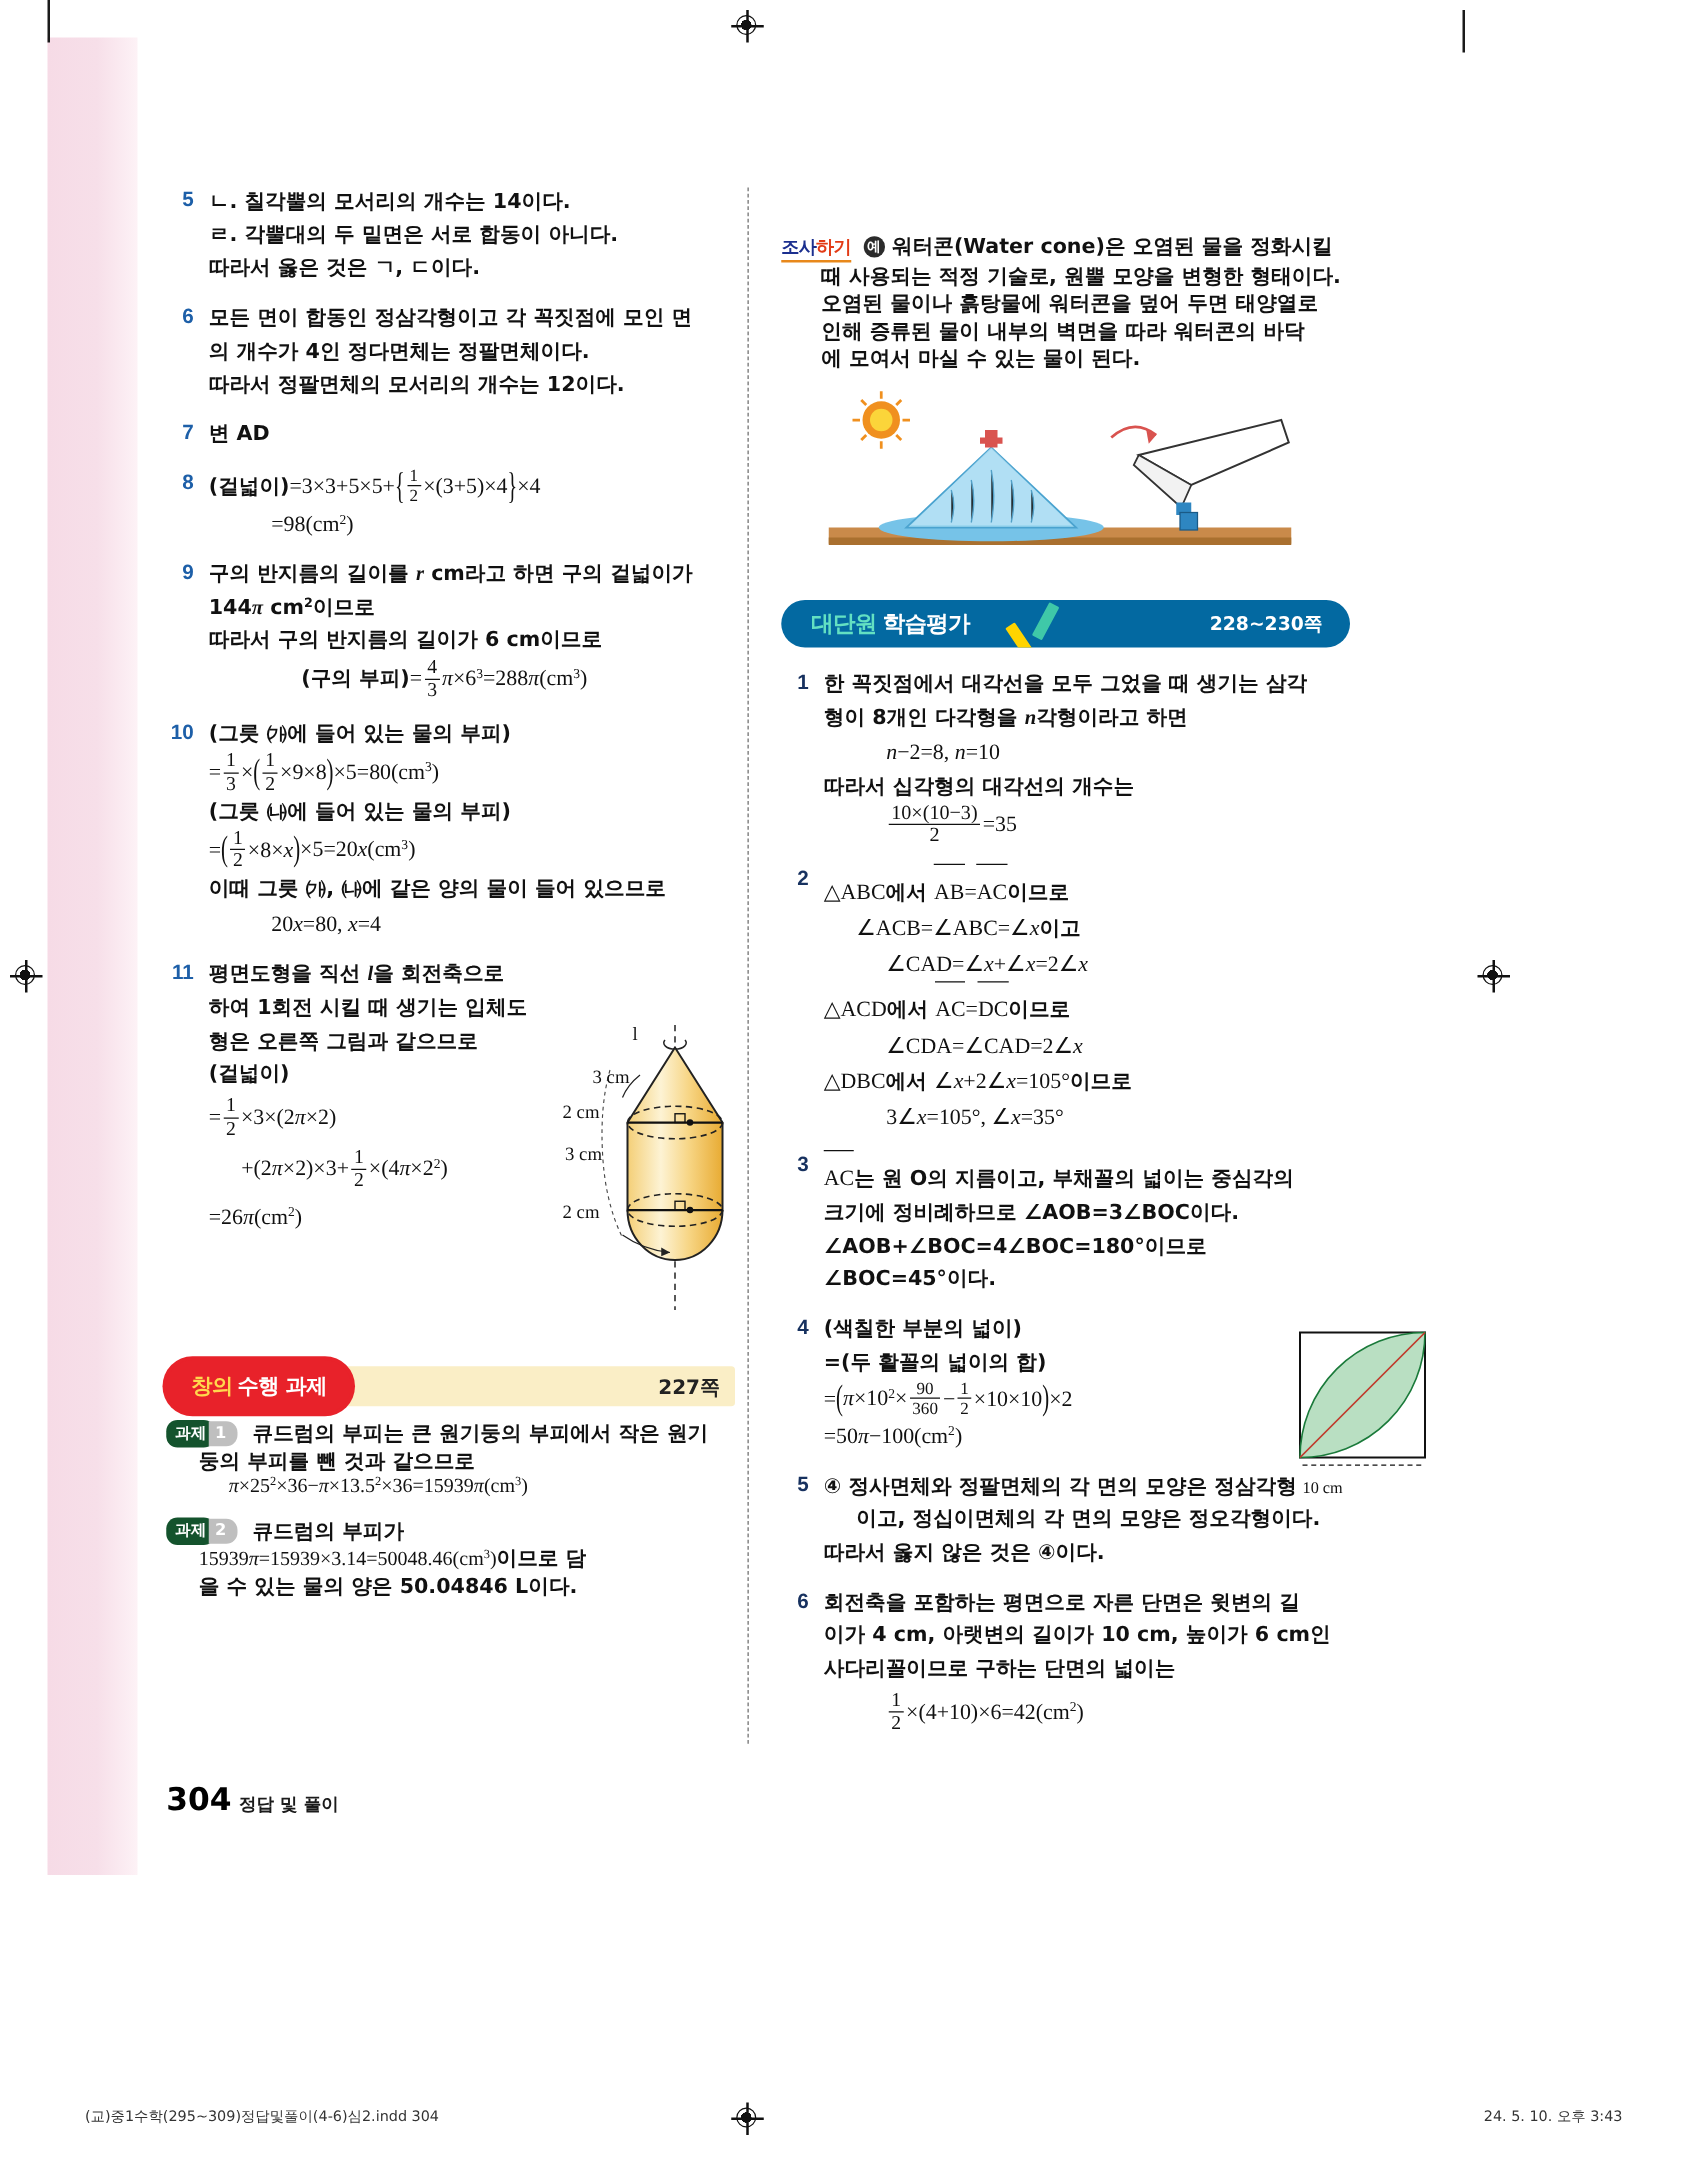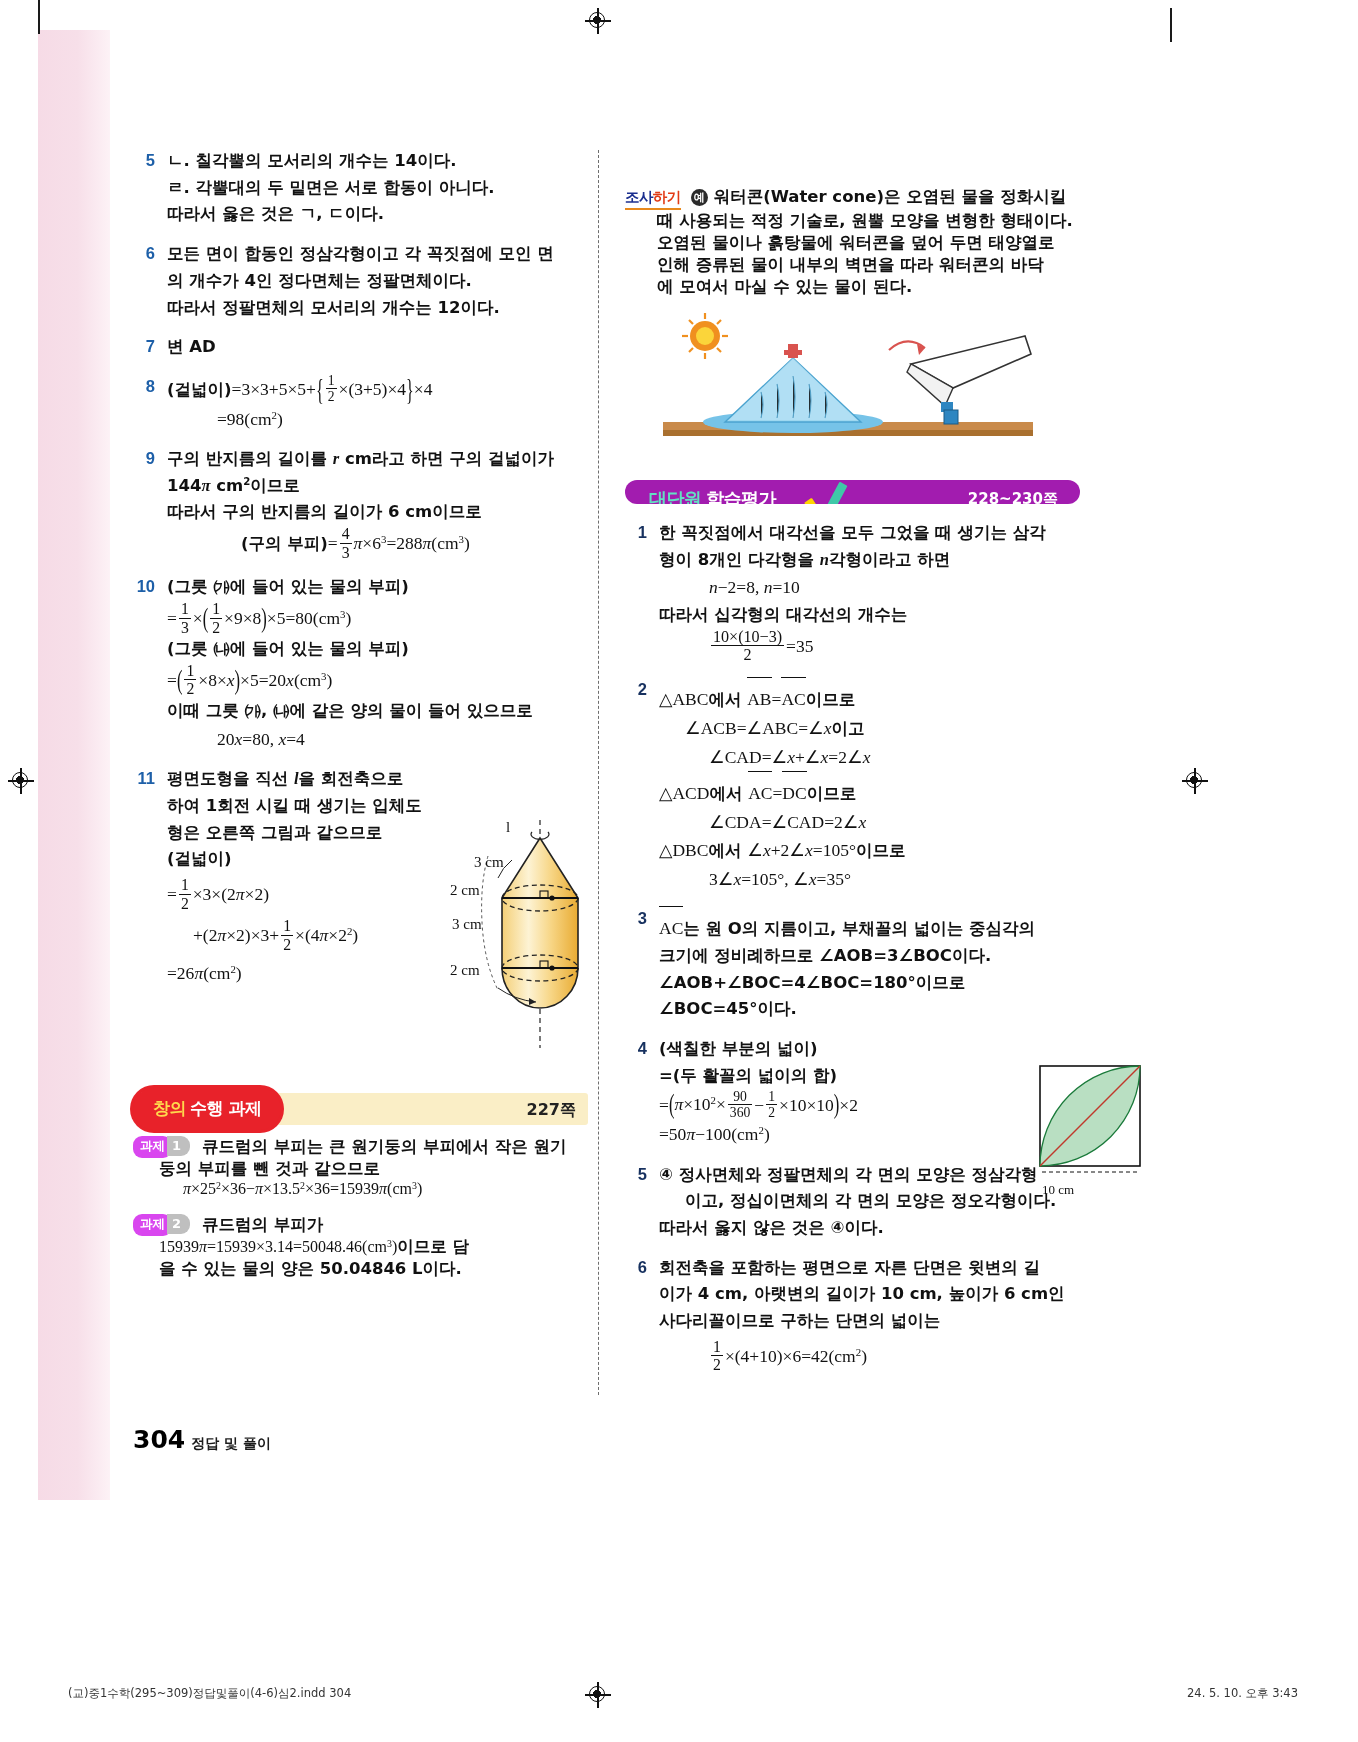--- a/index.html
+++ b/index.html
@@ -56,41 +56,41 @@
     background:#faeec6;border-radius:3px;}
   .task-badge{position:absolute;left:0;top:0;height:42px;padding:0 20px;
     background:#e8222a;color:#fff;border-radius:22px;
     display:flex;align-items:center;font-family:"DejaVu Sans",sans-serif;
     font-weight:bold;font-size:17px;letter-spacing:-0.5px;
     box-shadow:0 0 0 3px #e8222a;}
   .task-badge .y{color:#ffd84d;}
   .task-badge .pad{padding-left:4px;}
   .task-page{position:absolute;right:12px;top:12px;
     font-family:"DejaVu Sans",sans-serif;font-weight:bold;font-size:16px;color:#222;}
-  .sub-badge{display:inline-block;background:#d946ef;color:#fff;border-radius:9px;
+  .sub-badge{display:inline-block;background:#14532d;color:#fff;border-radius:9px;
     font-family:"DejaVu Sans",sans-serif;font-weight:bold;font-size:12.5px;
     padding:2px 7px 3px 7px;vertical-align:2px;text-align:right;}
   .sub-num{display:inline-block;background:#bfbfbf;color:#fff;border-radius:0 9px 9px 0;
     font-family:"DejaVu Sans",sans-serif;font-weight:bold;font-size:13px;
     padding:2px 9px 3px 5px;margin-left:-5px;vertical-align:2px;}
 
   
   .survey-tag{display:inline-block;border-bottom:2.5px solid #e8881b;
     font-family:"DejaVu Sans",sans-serif;font-weight:bold;font-size:14.5px;
     letter-spacing:-.6px;padding-bottom:1px;margin-right:10px;white-space:nowrap;margin-top:40px;}
   .survey-tag .a{color:#1b2f8f;}
   .survey-tag .b{color:#e23b16;}
   .ex-mark{display:inline-block;width:17px;height:17px;border-radius:50%;
     background:#2b2b2b;color:#fff;font-family:"DejaVu Sans",sans-serif;
     font-size:11px;font-weight:bold;text-align:center;line-height:17px;
     vertical-align:1px;margin-right:6px;}
 
   
-  .banner{position:relative;height:24px;margin:30px 0 16px 0;
-    background:#a21caf;border-radius:19px;overflow:hidden;}
+  .banner{position:relative;height:38px;margin:30px 0 16px 0;
+    background:#0369a1;border-radius:19px;overflow:hidden;}
   .banner .label{position:absolute;left:24px;top:7px;
     font-family:"DejaVu Sans",sans-serif;font-weight:bold;font-size:18px;
     letter-spacing:-.6px;white-space:nowrap;}
   .banner .label .g{color:#63e0c2;}
   .banner .label .w{color:#fff;padding-left:5px;}
   .banner .pg{position:absolute;right:22px;top:10px;color:#fff;
     font-family:"DejaVu Sans",sans-serif;font-weight:bold;font-size:15px;}
   .tick-g{position:absolute;left:207px;top:2px;width:9px;height:30px;
     background:#3fc8a8;transform:rotate(28deg);border-radius:1px;}
   .tick-y{position:absolute;left:186px;top:18px;width:9px;height:27px;

